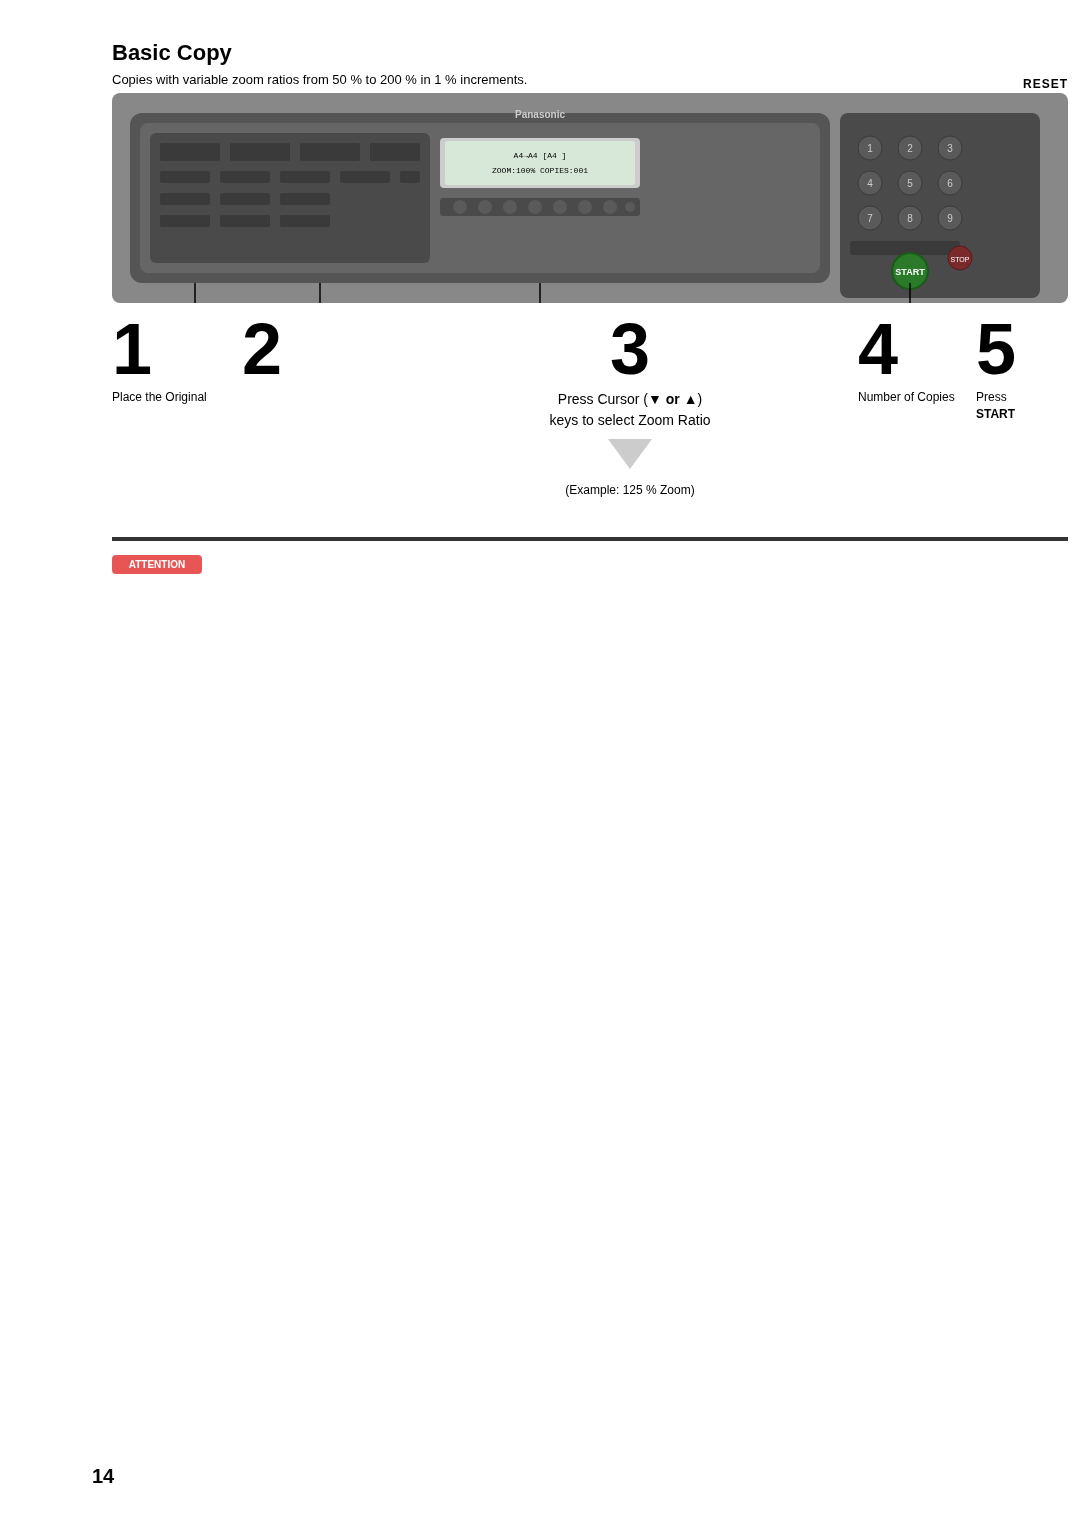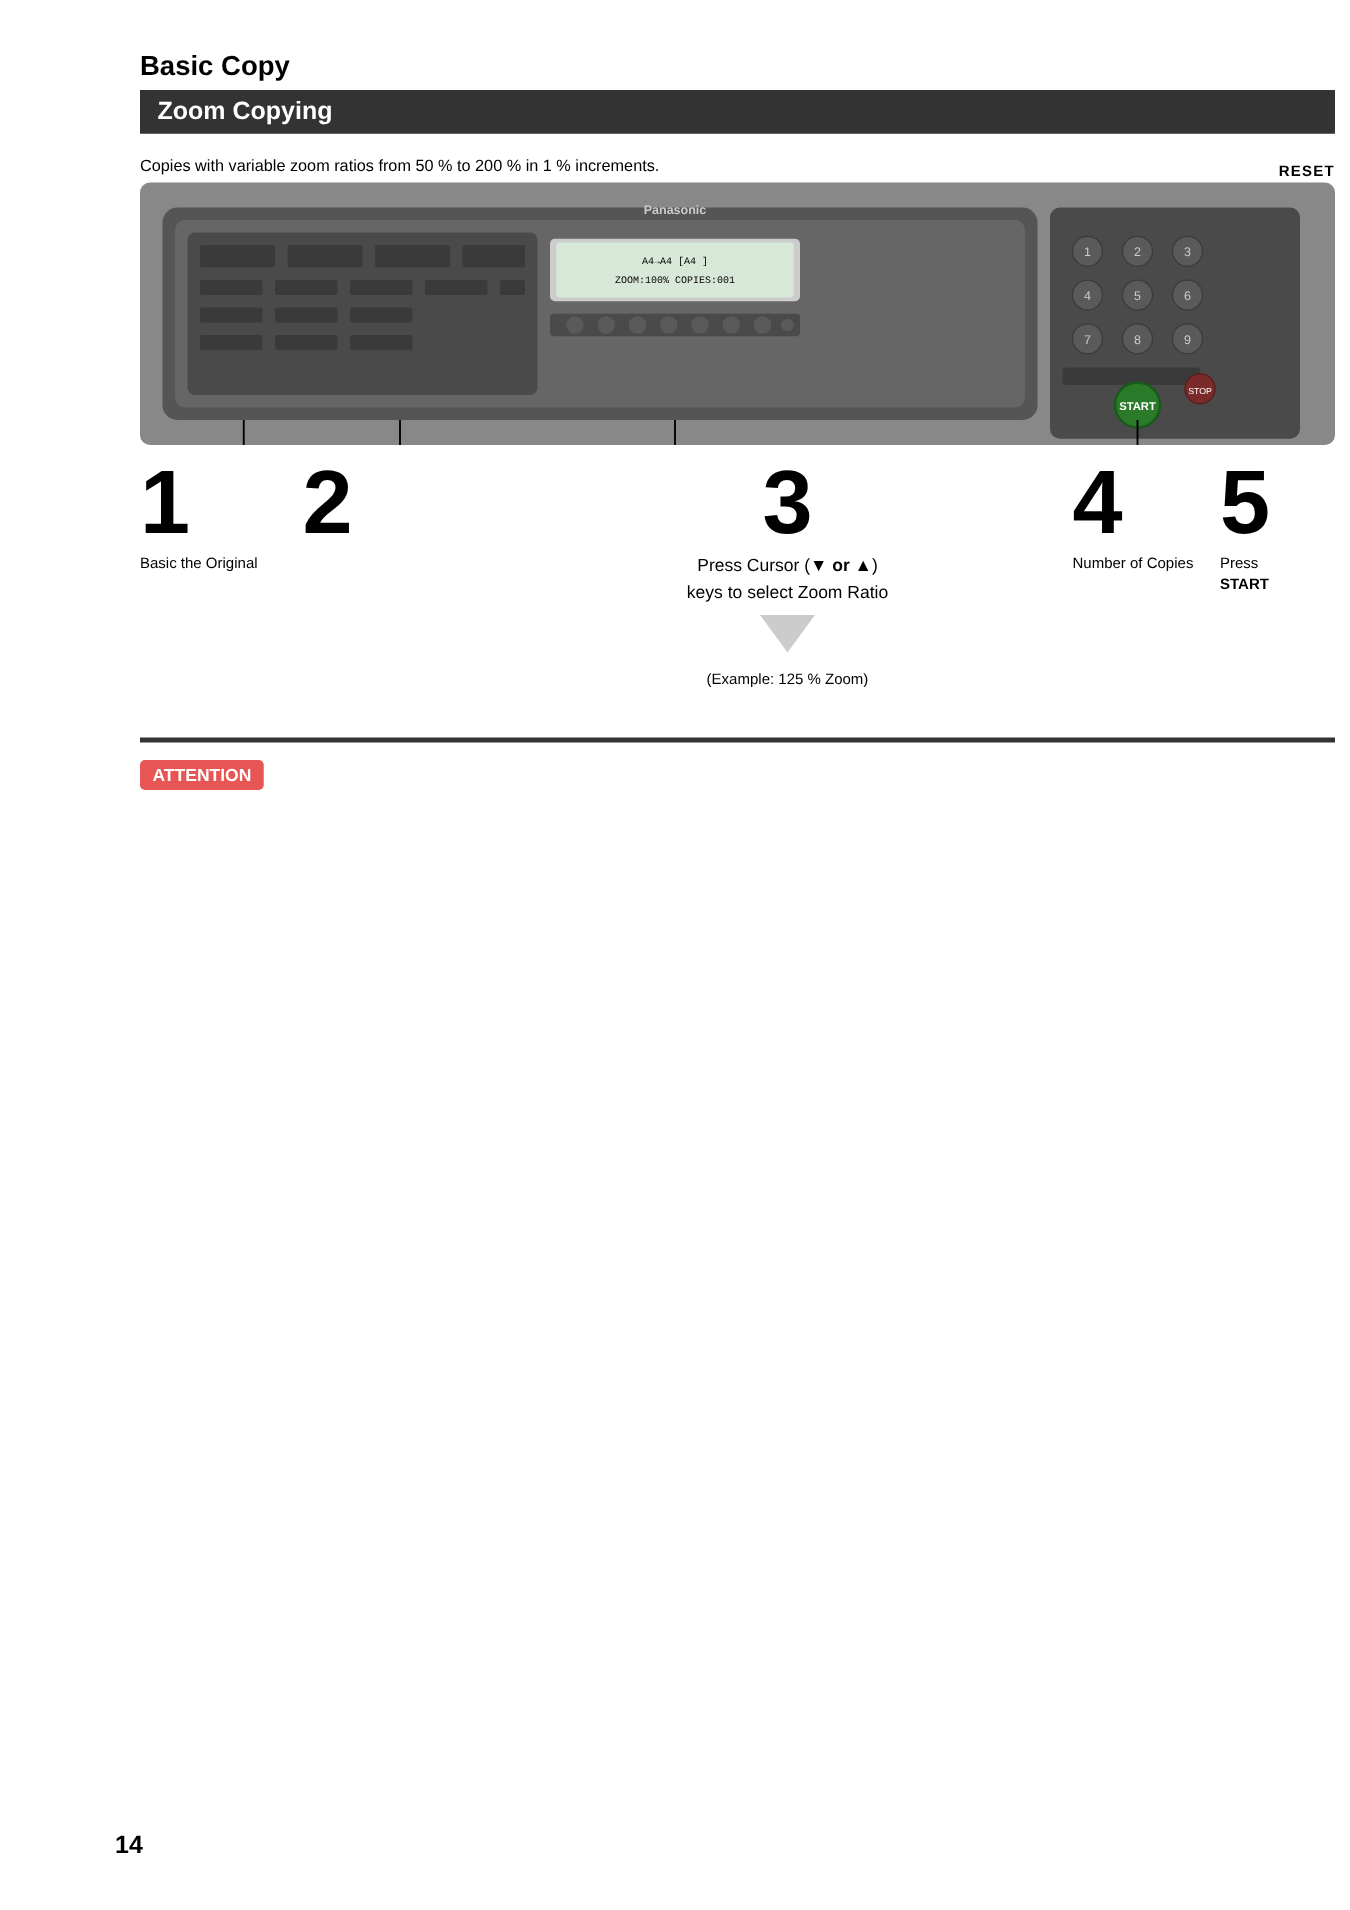--- a/index.html
+++ b/index.html
@@ -171,21 +171,21 @@
 
     .attention-row, .note-row {
       display: flex;
       align-items: flex-start;
       gap: 12px;
     }
 
     .attention-badge {
       background: #e85555;
       color: #fff;
-      font-size: 14px;
+      font-size: 10px;
       font-weight: bold;
       padding: 4px 10px;
       border-radius: 4px;
       white-space: nowrap;
       min-width: 90px;
       text-align: center;
     }
 
     .note-badge {
       background: #fff;
@@ -237,21 +237,20 @@
   </style>
 </head>
 <body>
 
 <div class="page-container">
 
   
   <div class="basic-copy-heading">Basic Copy</div>
 
   
-  <div class="zoom-copying-banner">Zoom Copying</div>
 
   
 
   
   <div style="display:flex; justify-content:space-between; align-items:flex-end; margin-bottom:2px;">
     <div class="zoom-subtitle">Copies with variable zoom ratios from 50 % to 200 % in 1 % increments.</div>
     <div class="reset-label">RESET</div>
   </div>
 
   
@@ -339,21 +338,21 @@
       <line x1="790" y1="190" x2="790" y2="210" stroke="#000" stroke-width="1.5"></line>
     </svg>
   </div>
 
   
   <div class="steps-layout">
 
     <div class="step-col step-col-1">
       <div class="step-number">1</div>
       <div class="step-desc">
-        <span>Basic the Original</span>
+        <span>Place the Original</span>
       </div>
     </div>
 
     <div class="step-col step-col-2">
       <div class="step-number">2</div>
     </div>
 
     <div class="step-col step-col-3" style="flex: 1; align-items:center;">
       <div class="step-number" style="font-size:72px; text-align:center;">3</div>
       <div class="step3-desc">

